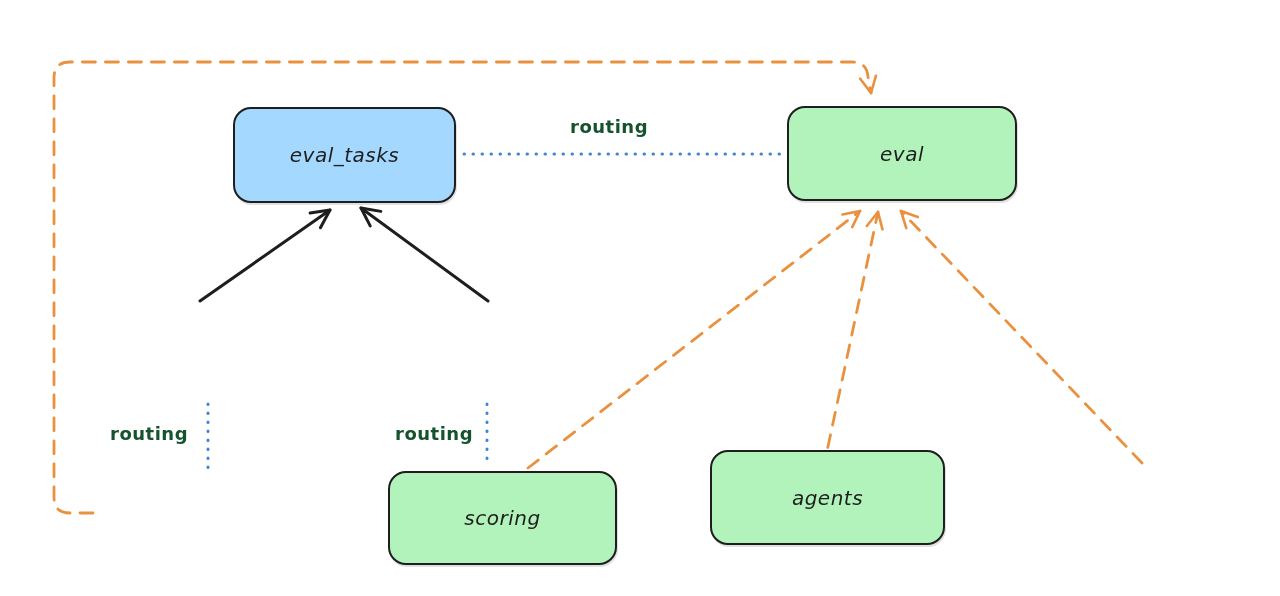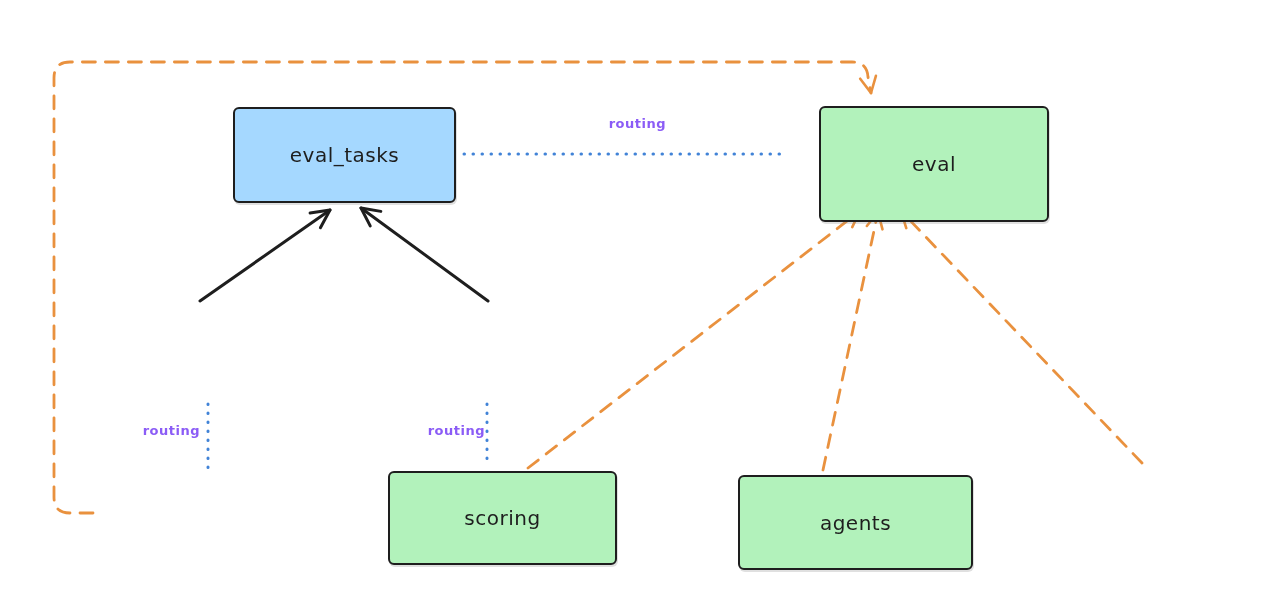--- a/index.html
+++ b/index.html
@@ -16,48 +16,49 @@
 
   .edges-layer {
     position: absolute;
     left: 0; top: 0;
     width: 1280px; height: 596px;
   }
 
   .node {
     position: absolute;
     border: 2.6px solid #1e1e1e;
-    border-radius: 6px;
+    border-radius: 18px;
     display: flex;
     align-items: center;
     justify-content: center;
     font-size: 20px;
     letter-spacing: 0.5px;
     color: #1e1e1e;
     box-shadow: 1px 2px 0 rgba(130,130,130,0.25);
+    font-style: italic;
   }
   .node.blue  { background: #a5d8ff; }
   .node.green { background: #b2f2bb; }
 
   .node-eval-tasks        { left: 233px;  top: 107px; width: 223px; height: 96px; }
-  .node-eval              { left: 787px;  top: 106px; width: 230px; height: 116px; margin-left: 32px; }
+  .node-eval              { left: 787px;  top: 106px; width: 230px; height: 95px; }
   .node-datasets          { left: 98px;   top: 303px; width: 230px; height: 97px; }
   .node-scoring-functions { left: 378px;  top: 303px; width: 235px; height: 97px; }
   .node-datasetio         { left: 95px;   top: 475px; width: 232px; height: 91px; }
   .node-scoring           { left: 388px;  top: 471px; width: 229px; height: 94px; }
-  .node-agents            { left: 710px;  top: 475px; width: 235px; height: 95px; margin-left: 28px; }
+  .node-agents            { left: 710px;  top: 450px; width: 235px; height: 95px; }
   .node-inference         { left: 1022px; top: 465px; width: 231px; height: 93px; }
 
   .edge-label {
     position: absolute;
-    color: #8b5cf6;
-    font-size: 13px;
+    color: #14532d;
+    font-size: 18px;
     font-weight: 600;
     letter-spacing: 0.5px;
-    text-align: right;
+    text-align: left;
   }
   .edge-label-routing-top    { left: 570px; top: 116px; width: 96px; }
   .edge-label-routing-left   { left: 110px; top: 423px; width: 90px; }
   .edge-label-routing-middle { left: 395px; top: 423px; width: 90px; }
 </style>
 </head>
 <body>
 
 <div class="canvas">
 

